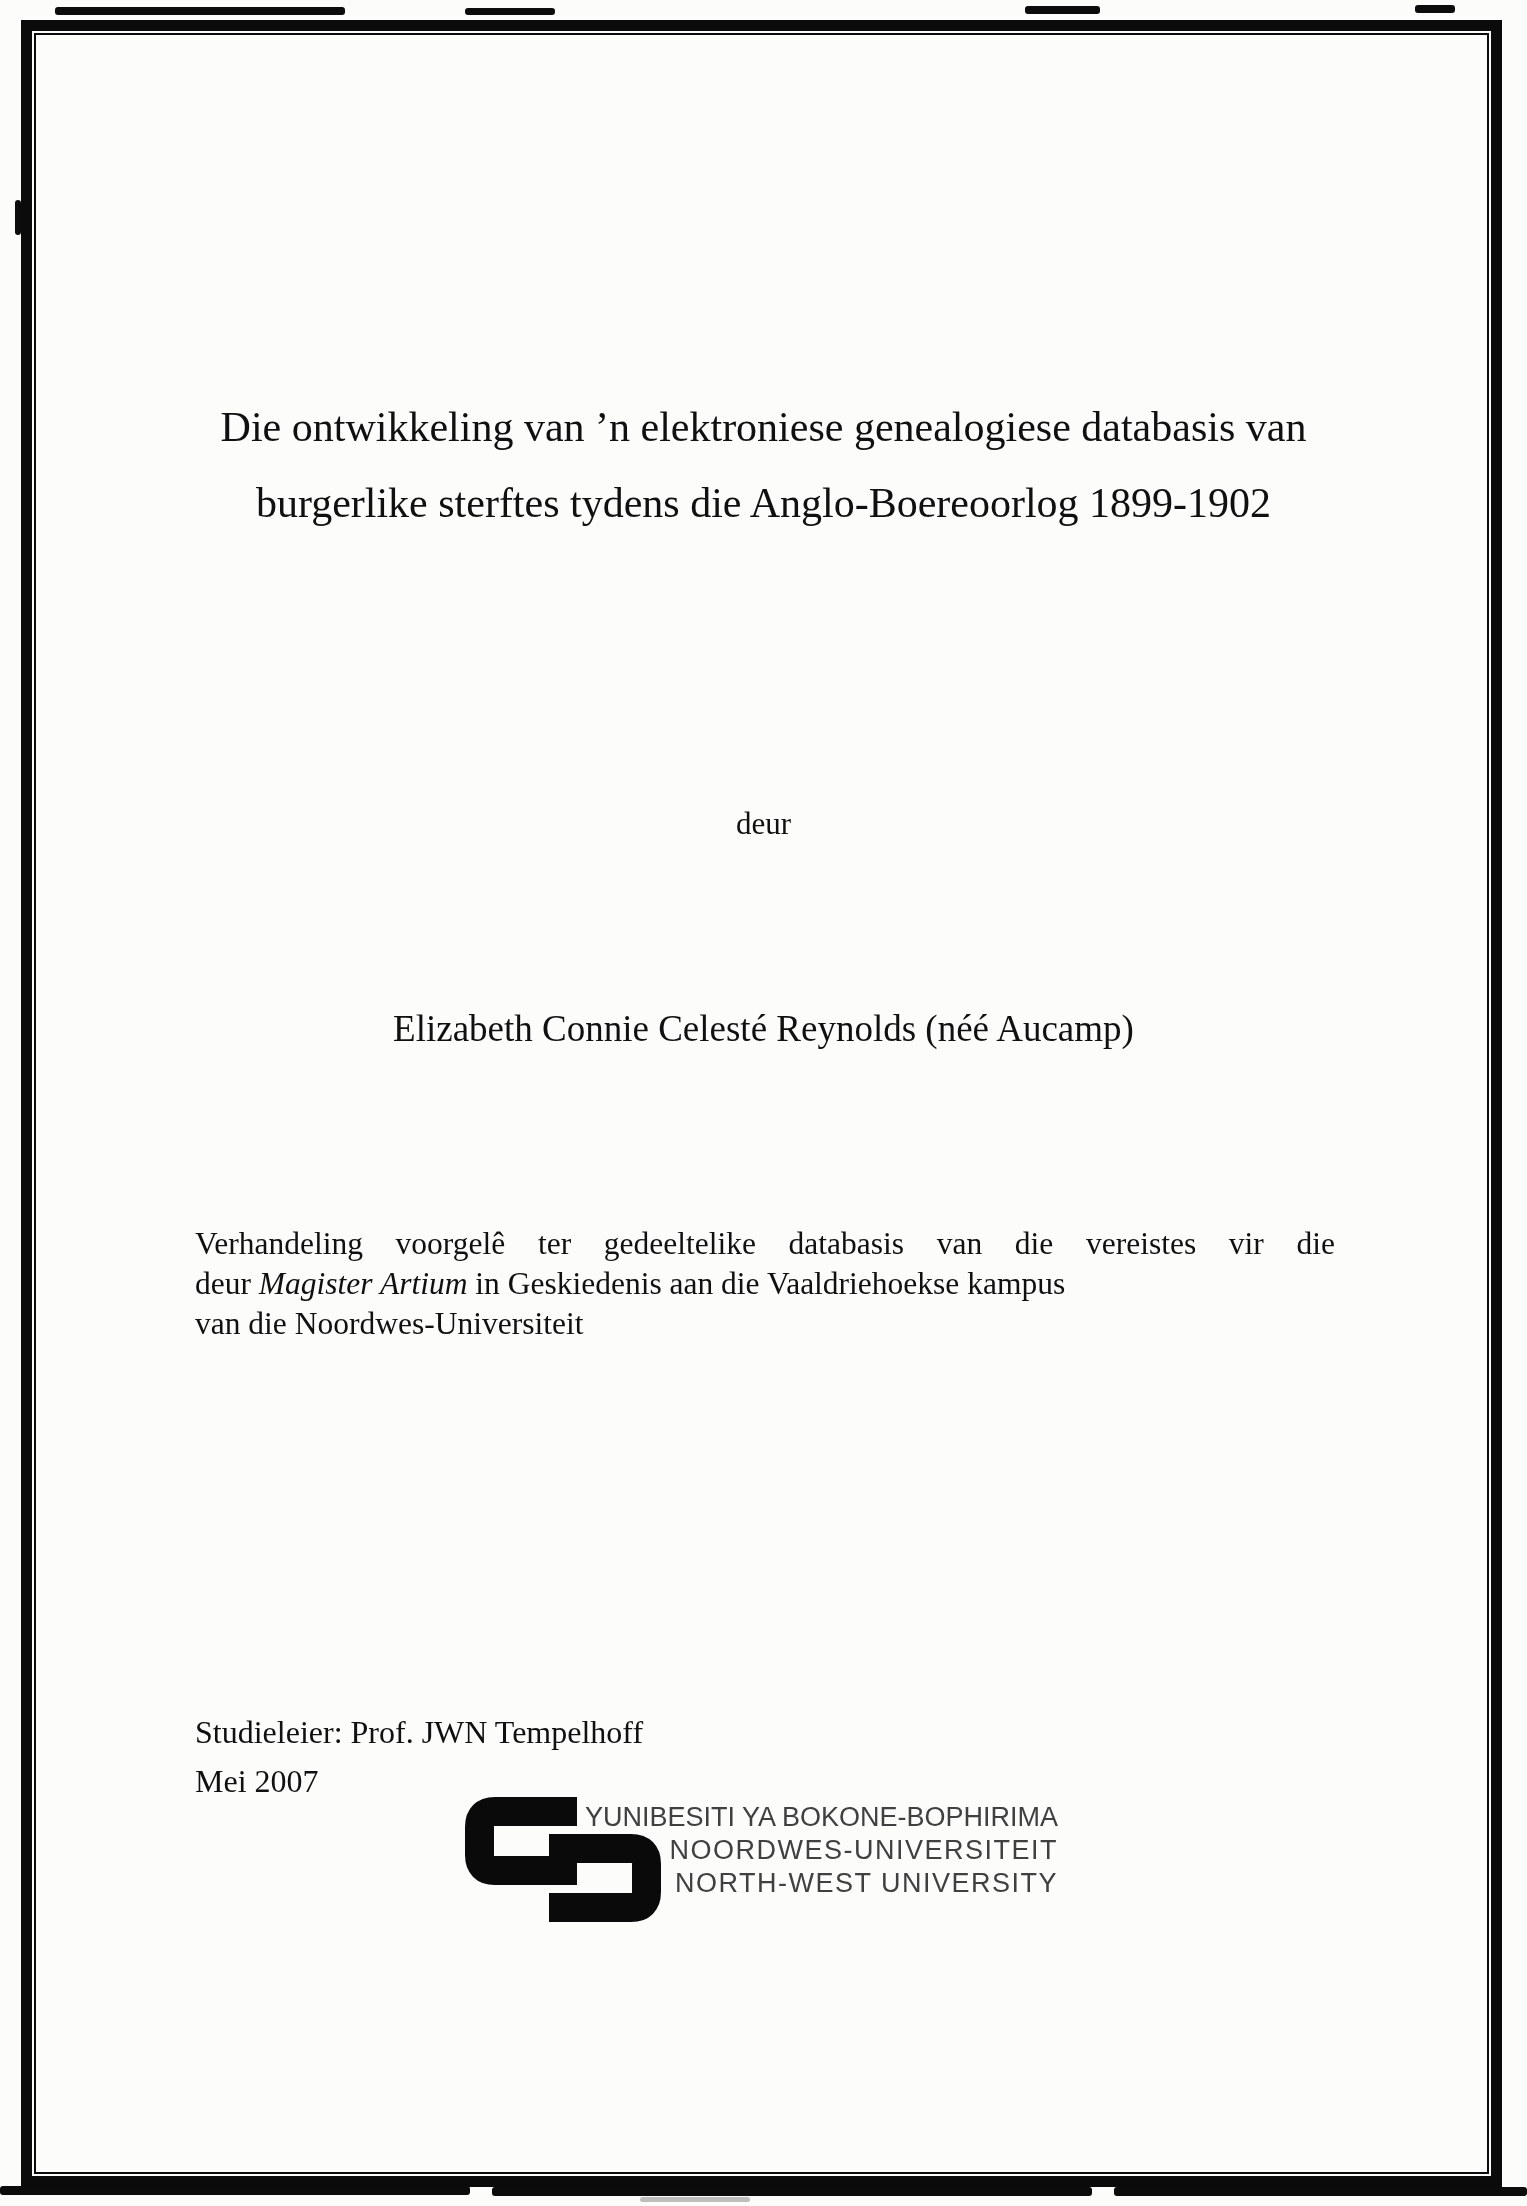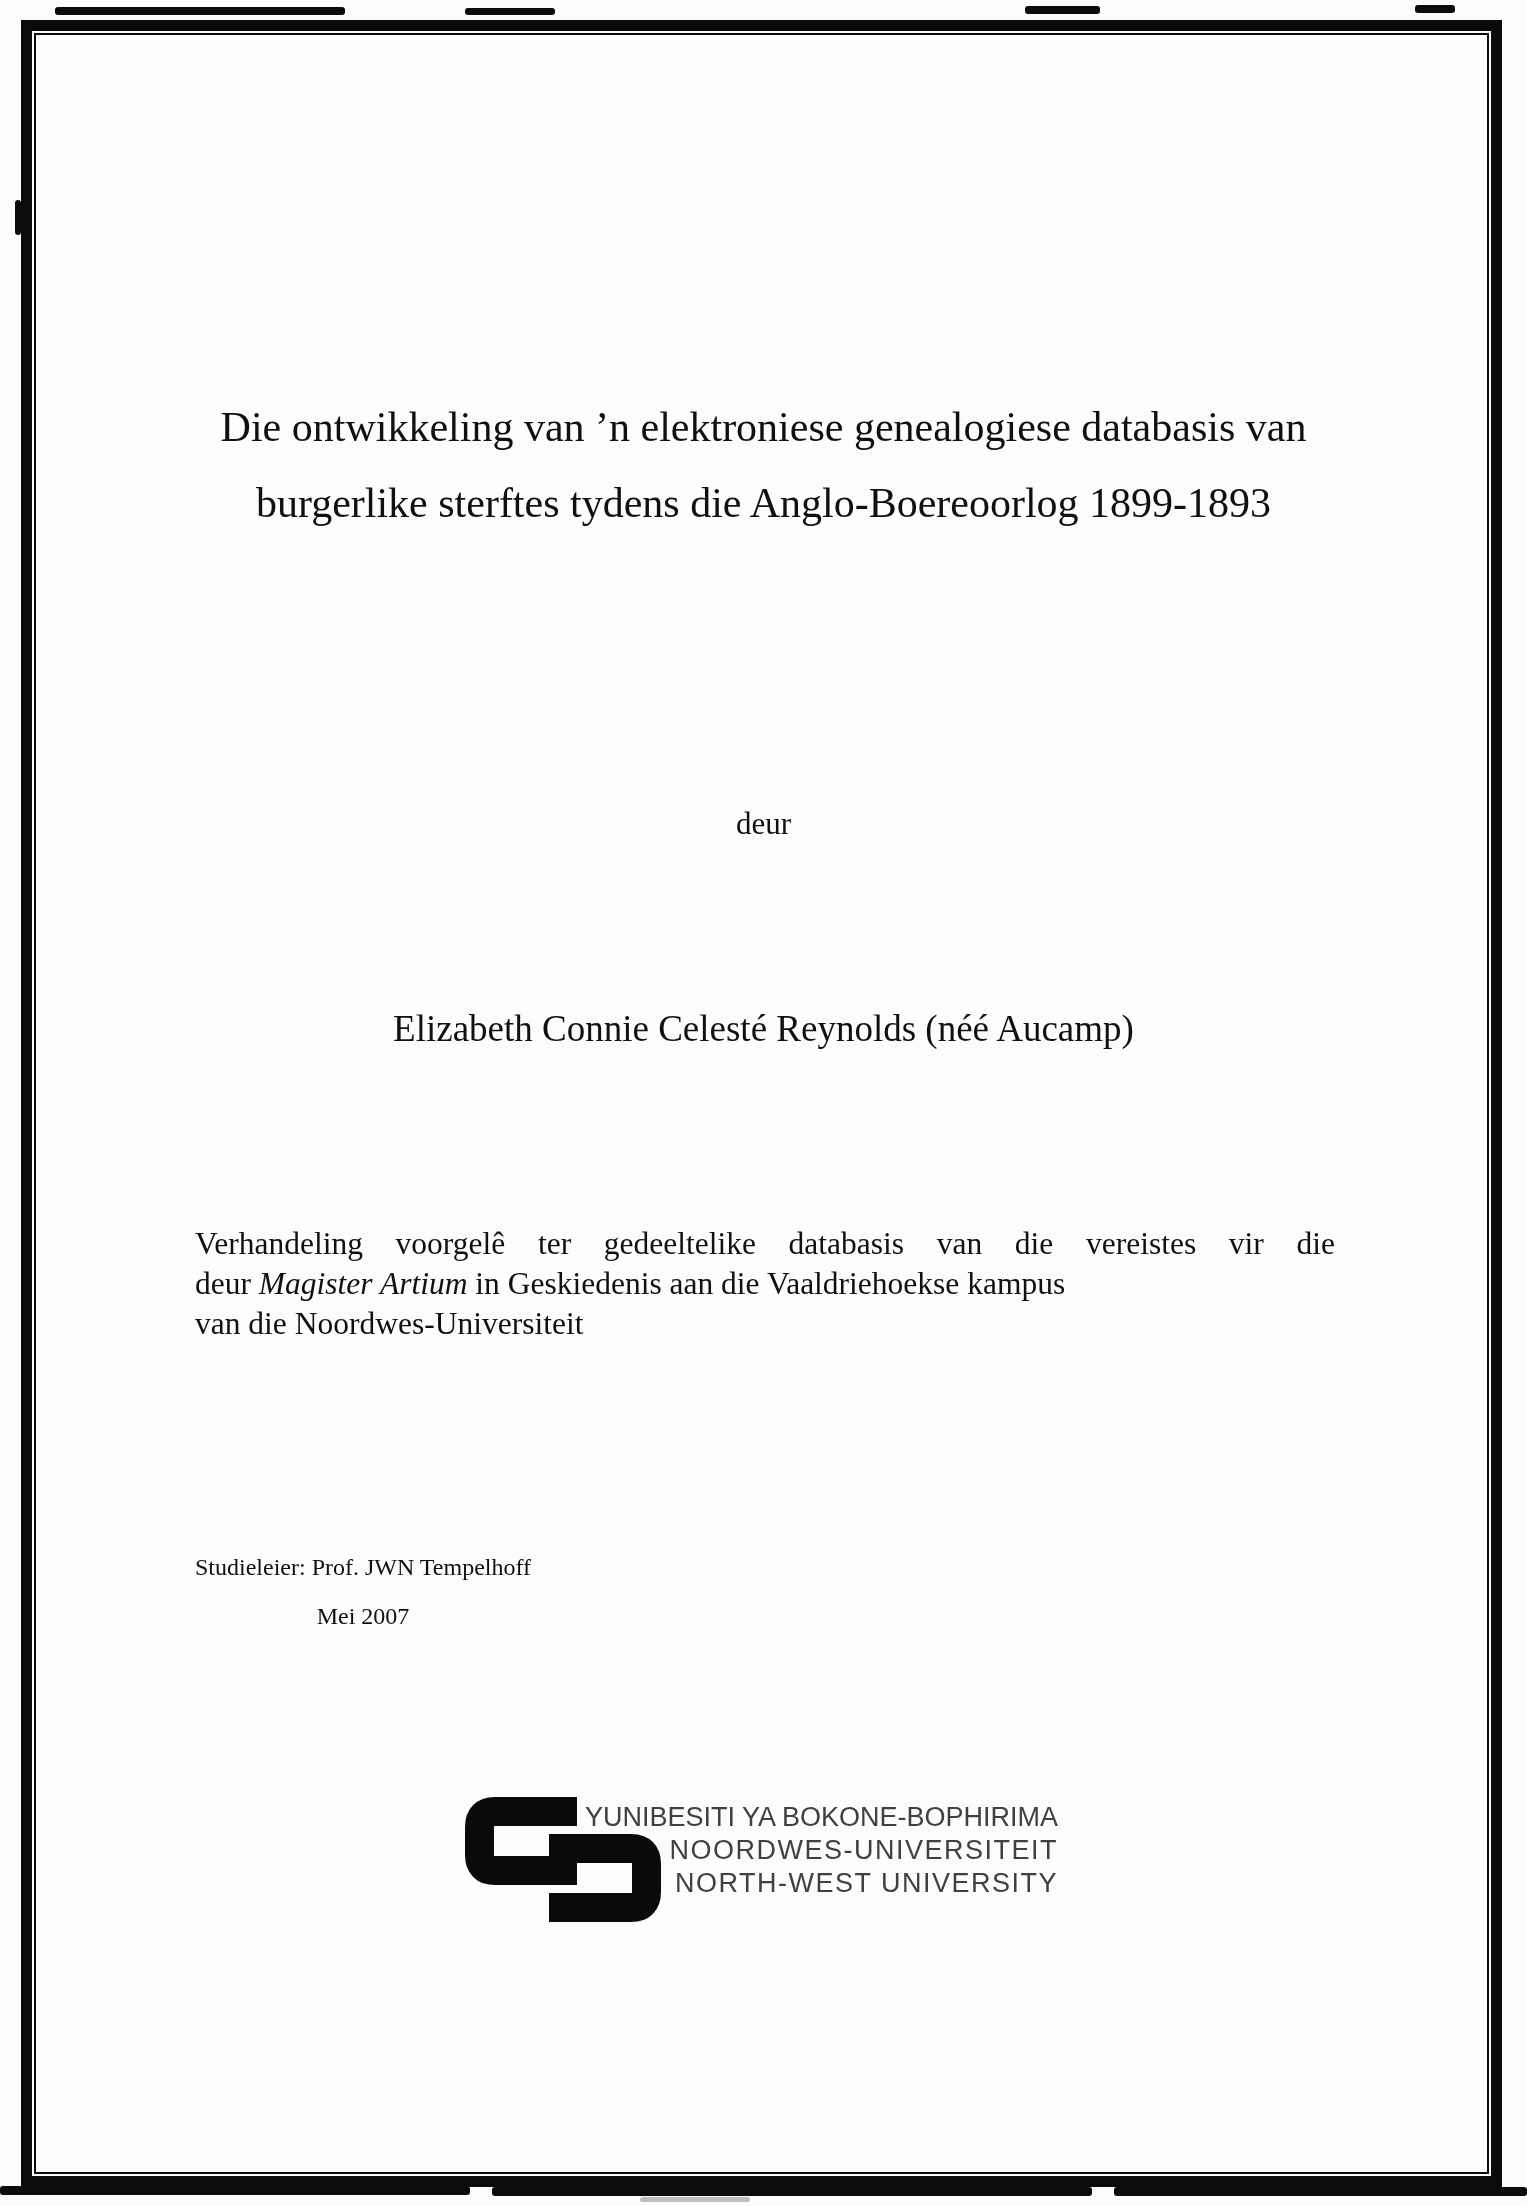--- a/index.html
+++ b/index.html
@@ -62,24 +62,23 @@
     font-size: 31.5px;
     line-height: 40px;
   }
   .statement .justified {
     text-align: justify;
     text-align-last: justify;
   }
   .supervisor-block {
     position: absolute;
     left: 195px;
-    top: 1543px;
-    font-size: 24px;
+    top: 1708px;
+    font-size: 32px;
     line-height: 49px;
-    text-align: center;
   }
   .logo-mark {
     position: absolute;
     left: 465px;
     top: 1797px;
     width: 196px;
     height: 130px;
   }
   .logo-text {
     position: absolute;
@@ -109,21 +108,21 @@
   <div class="smudge" style="left:1114px; top:2187px; width:413px; height:9px;"></div>
   <div class="smudge faint" style="left:640px; top:2197px; width:110px; height:5px;"></div>
   <div class="smudge" style="left:15px; top:200px; width:6px; height:35px;"></div>
 
   <div class="frame">
     <div class="frame-inner"></div>
   </div>
 
   <div class="title">
     <div>Die ontwikkeling van ’n elektroniese genealogiese databasis van</div>
-    <div>burgerlike sterftes tydens die Anglo-Boereoorlog 1899-1893</div>
+    <div>burgerlike sterftes tydens die Anglo-Boereoorlog 1899-1902</div>
   </div>
 
   <div class="byline">deur</div>
 
   <div class="author">Elizabeth Connie Celesté Reynolds (néé Aucamp)</div>
 
   <div class="statement">
     <div class="justified">Verhandeling voorgelê ter gedeeltelike databasis van die vereistes vir die</div>
     <div><span>deur </span><em>Magister Artium</em><span> in Geskiedenis aan die Vaaldriehoekse kampus</span></div>
     <div>van die Noordwes-Universiteit</div>

